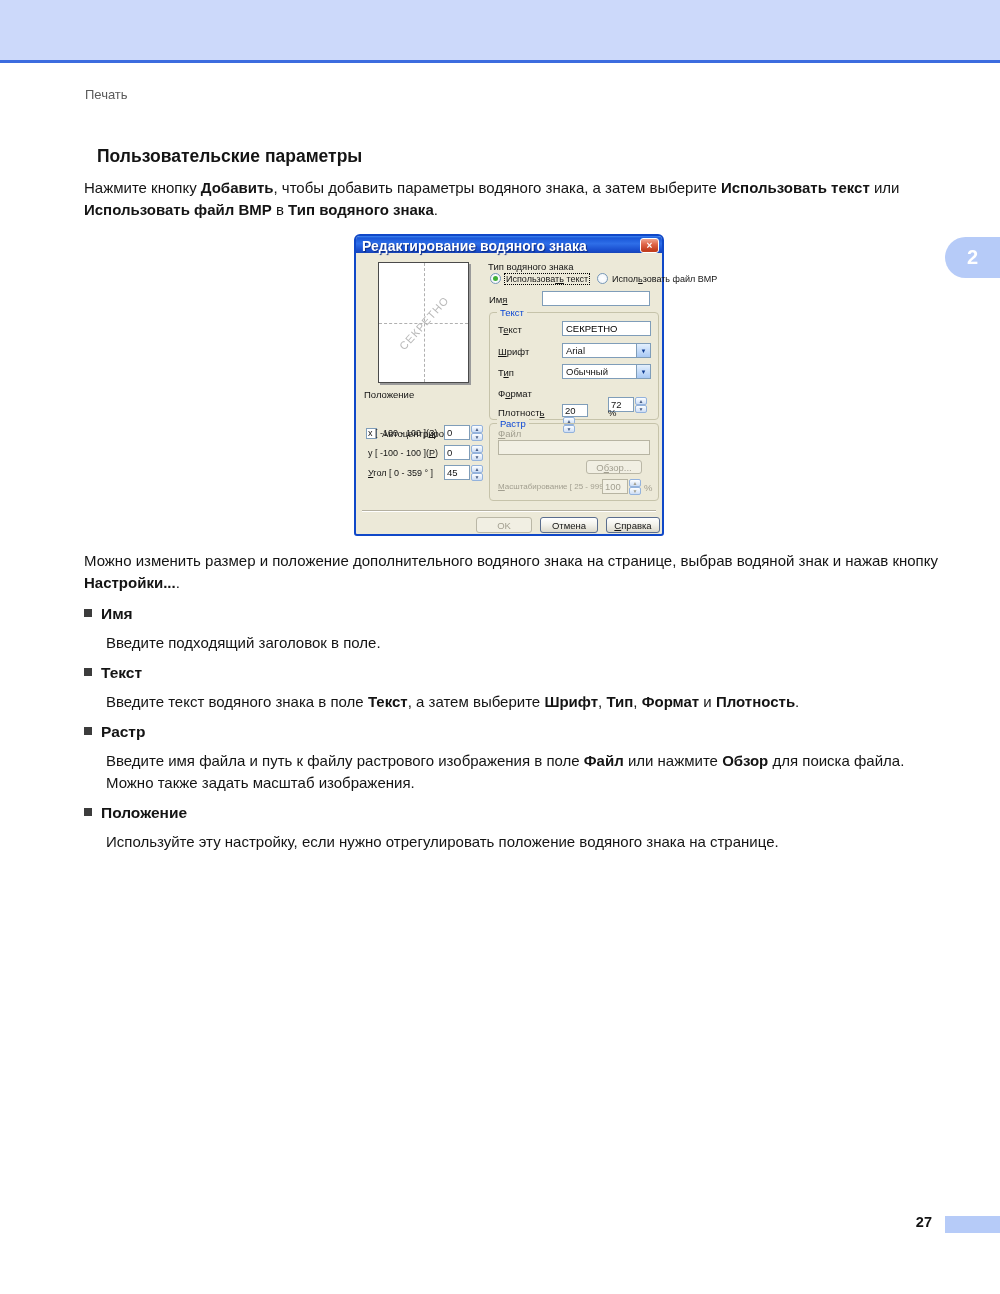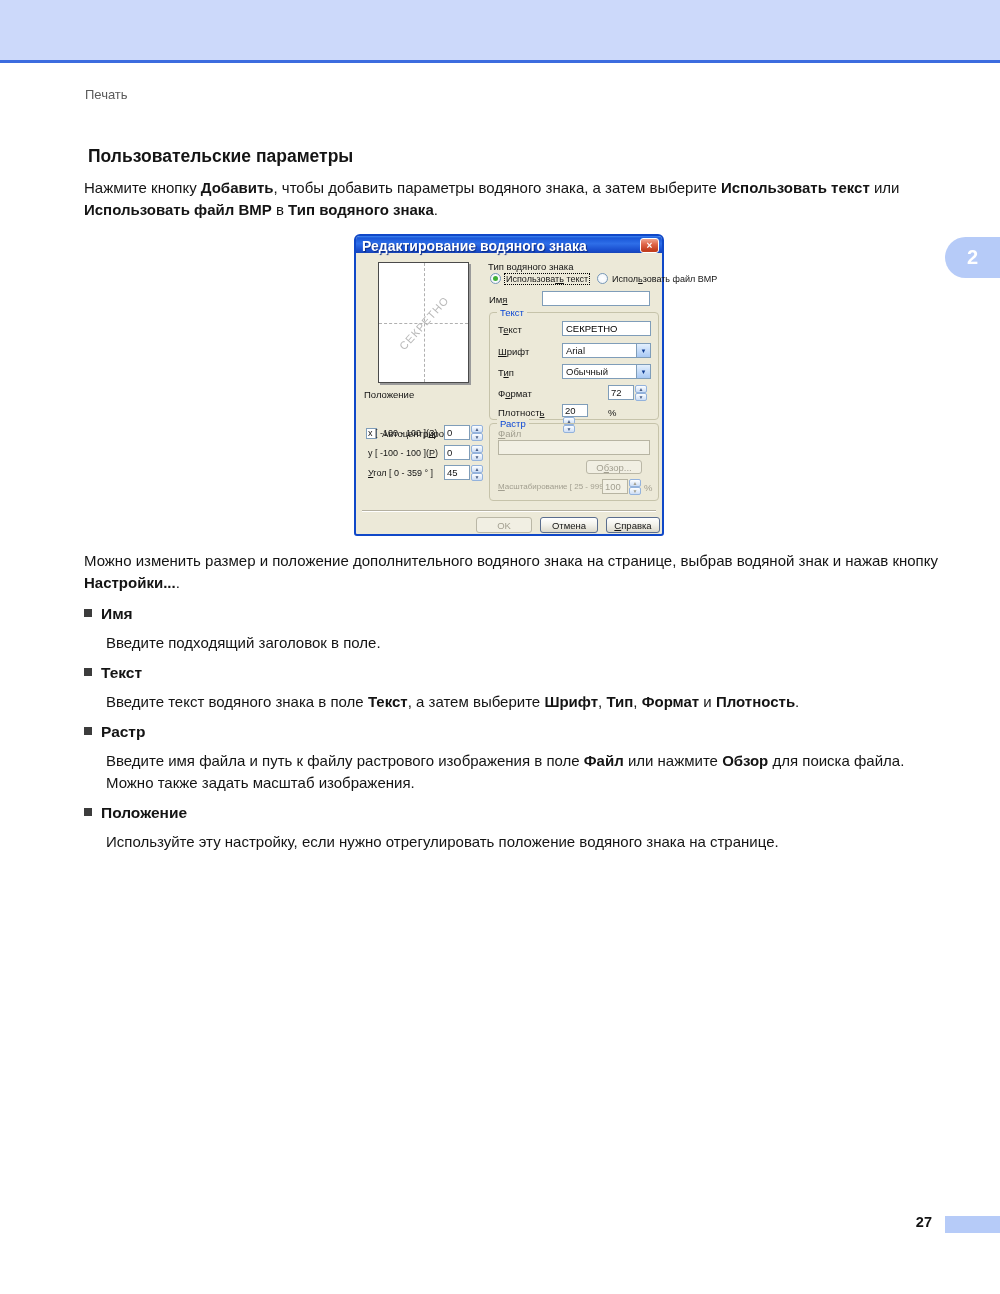--- a/index.html
+++ b/index.html
@@ -7,21 +7,21 @@
         font-family:"Liberation Sans",sans-serif;color:#141414;}
   
   .band{position:absolute;left:0;top:0;width:1000px;height:60px;background:#ccd9fa;border-bottom:3px solid #3c6cdf;}
   .runhead{position:absolute;left:85px;top:87px;font-size:13px;color:#5a5a5a;}
   
   .chapter-tab{position:absolute;right:0;top:237px;width:55px;height:41px;background:#b6cbf8;
                border-radius:21px 0 0 21px;color:#fff;font-weight:bold;font-size:20px;
                display:flex;align-items:center;justify-content:center;}
   
   .content{position:absolute;left:84px;top:146px;width:856px;font-size:15px;line-height:22px;}
-  .content h1{font-size:17.5px;line-height:20px;font-weight:bold;margin:0 4px 11px;}
+  .content h1{font-size:17.5px;line-height:20px;font-weight:bold;margin:0 13px 11px;}
   .content p{margin:0 0 9px;}
   .dlg-wrap{margin:13px 0 14px 270px;width:310px;}
   .li-title{display:flex;align-items:center;font-weight:bold;font-size:15.5px;margin:8px 0 7px;}
   .sq{width:8px;height:8px;background:#3c3c3c;margin-right:9px;flex:0 0 auto;transform:translateY(-1px);}
   .li-desc{margin:0 0 0 22px;}
   
   .mcgrp{position:absolute;left:404px;top:621px;font-size:40px;font-style:italic;letter-spacing:2px;white-space:nowrap;}
   
   .footer-num{position:absolute;top:1214px;right:68px;font-weight:bold;font-size:14.5px;}
   .footer-block{position:absolute;top:1216px;right:0;width:55px;height:17px;background:#b6cbf8;}
@@ -161,21 +161,21 @@
             <div class="xp-combo" style="left:72px;top:30px;width:89px;">
               <span>Arial</span>
               <span class="arrow">▼</span>
             </div>
             <div class="lbl" style="left:8px;top:54px;">Т<u>и</u>п</div>
             <div class="xp-combo" style="left:72px;top:51px;width:89px;">
               <span>Обычный</span>
               <span class="arrow">▼</span>
             </div>
             <div class="lbl" style="left:8px;top:75px;">Ф<u>о</u>рмат</div>
-            <span class="xp-spin" style="left:72px;top:72px;padding-left:46px;">
+            <span class="xp-spin" style="left:72px;top:84px;padding-left:46px;">
               <span class="xp-spin-val">72</span>
               <span class="xp-spin-btns">
                   <span class="sb">▲</span>
                   <span class="sb">▼</span>
                 </span>
             </span>
             <div class="lbl" style="left:8px;top:94px;">Плотност<u>ь</u></div>
             <span class="xp-spin" style="left:72px;top:91px;flex-direction:column;">
               <span class="xp-spin-val">20</span>
               <span class="xp-spin-btns">

